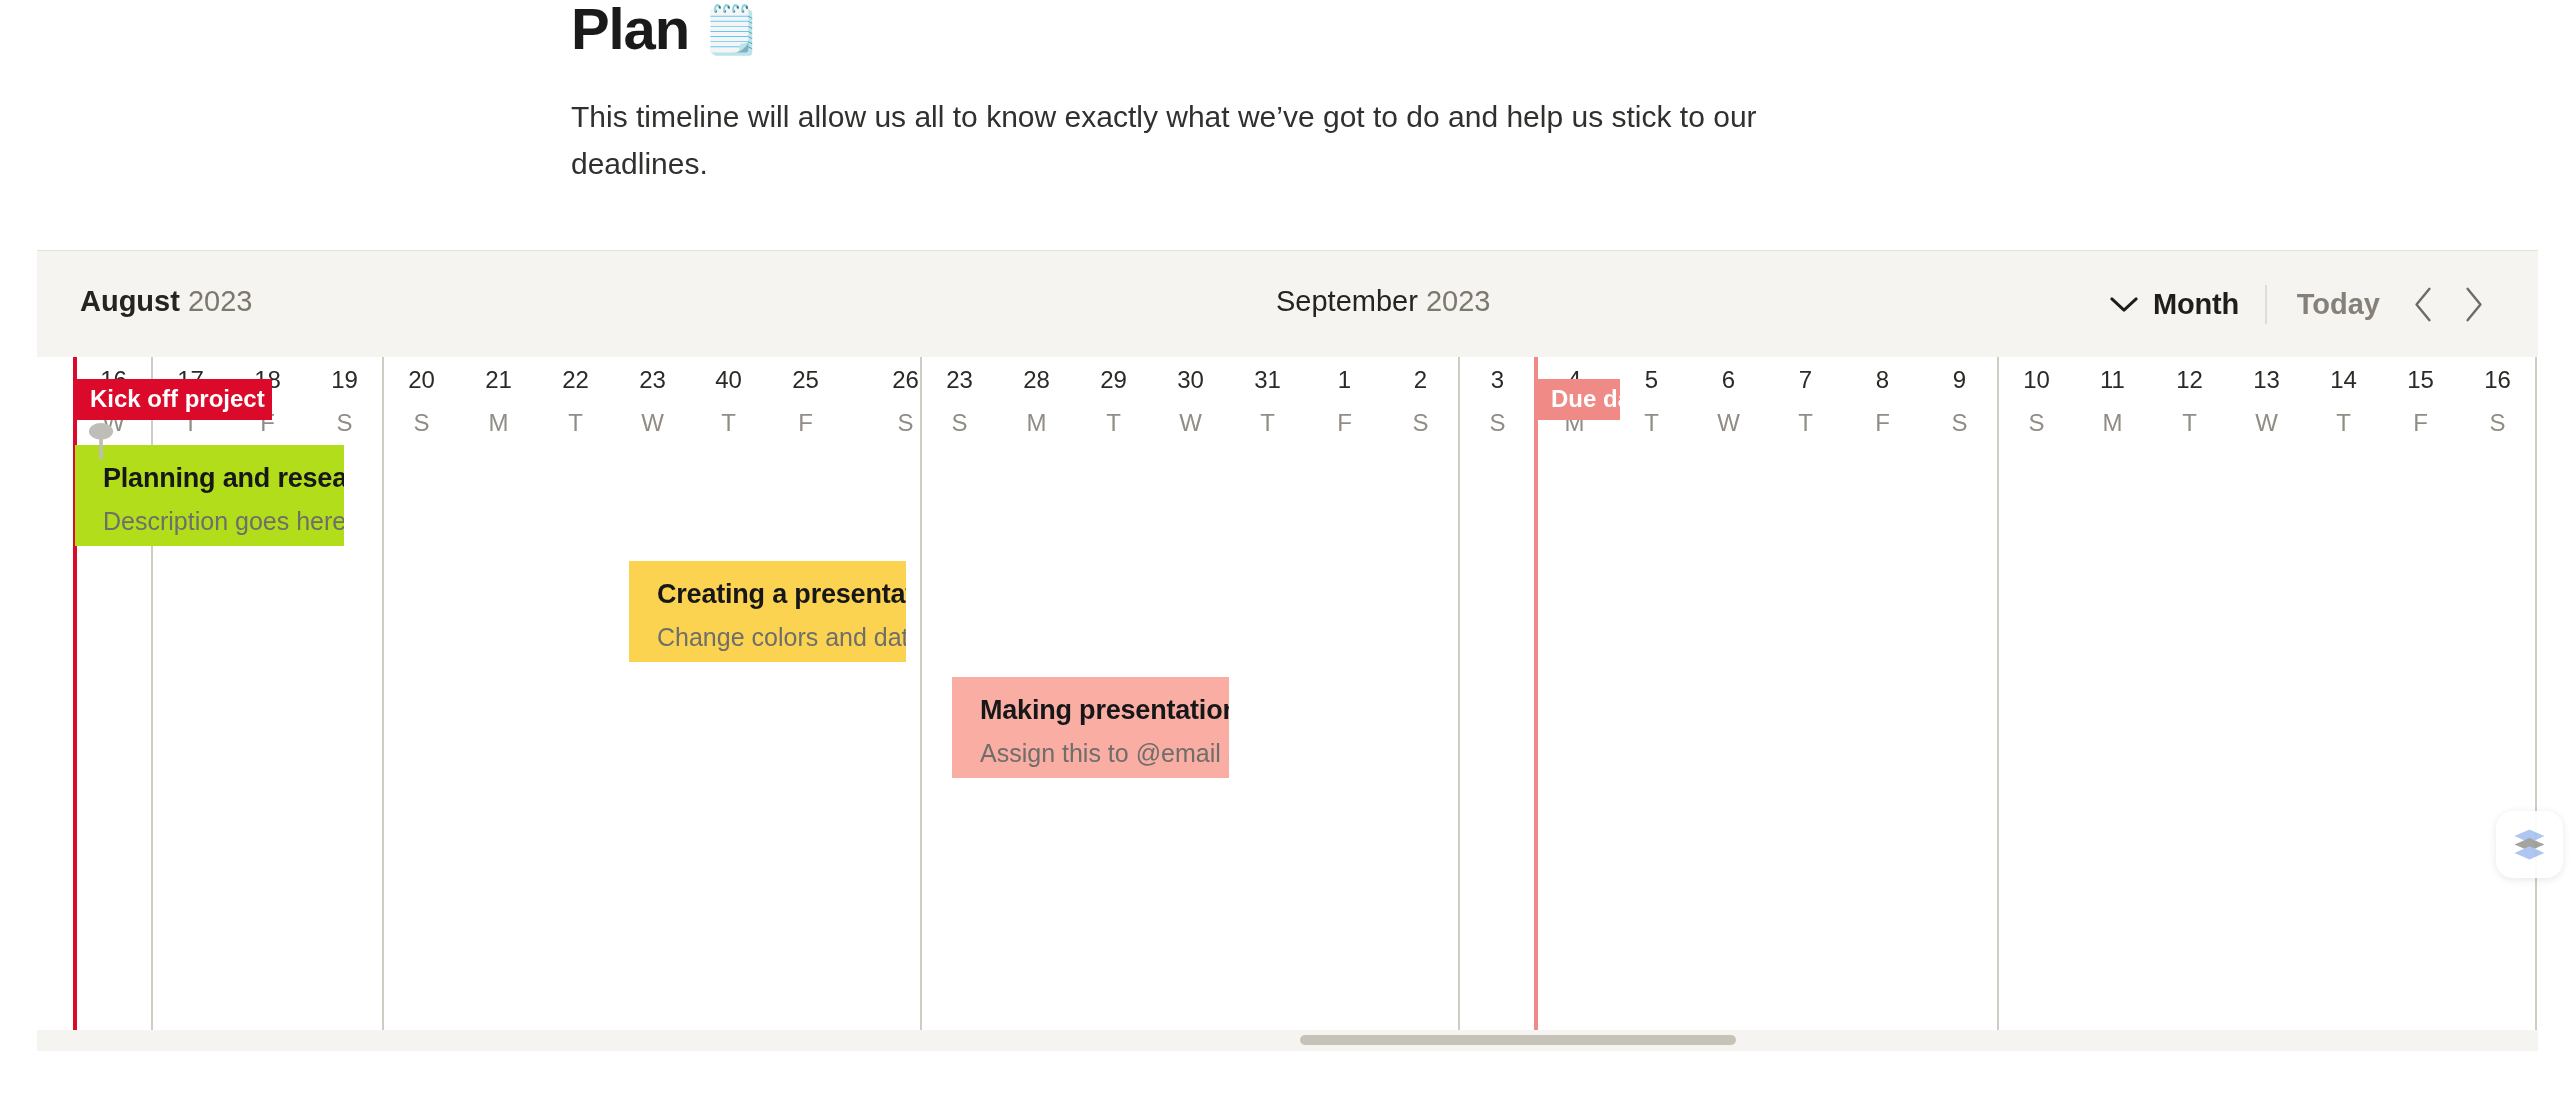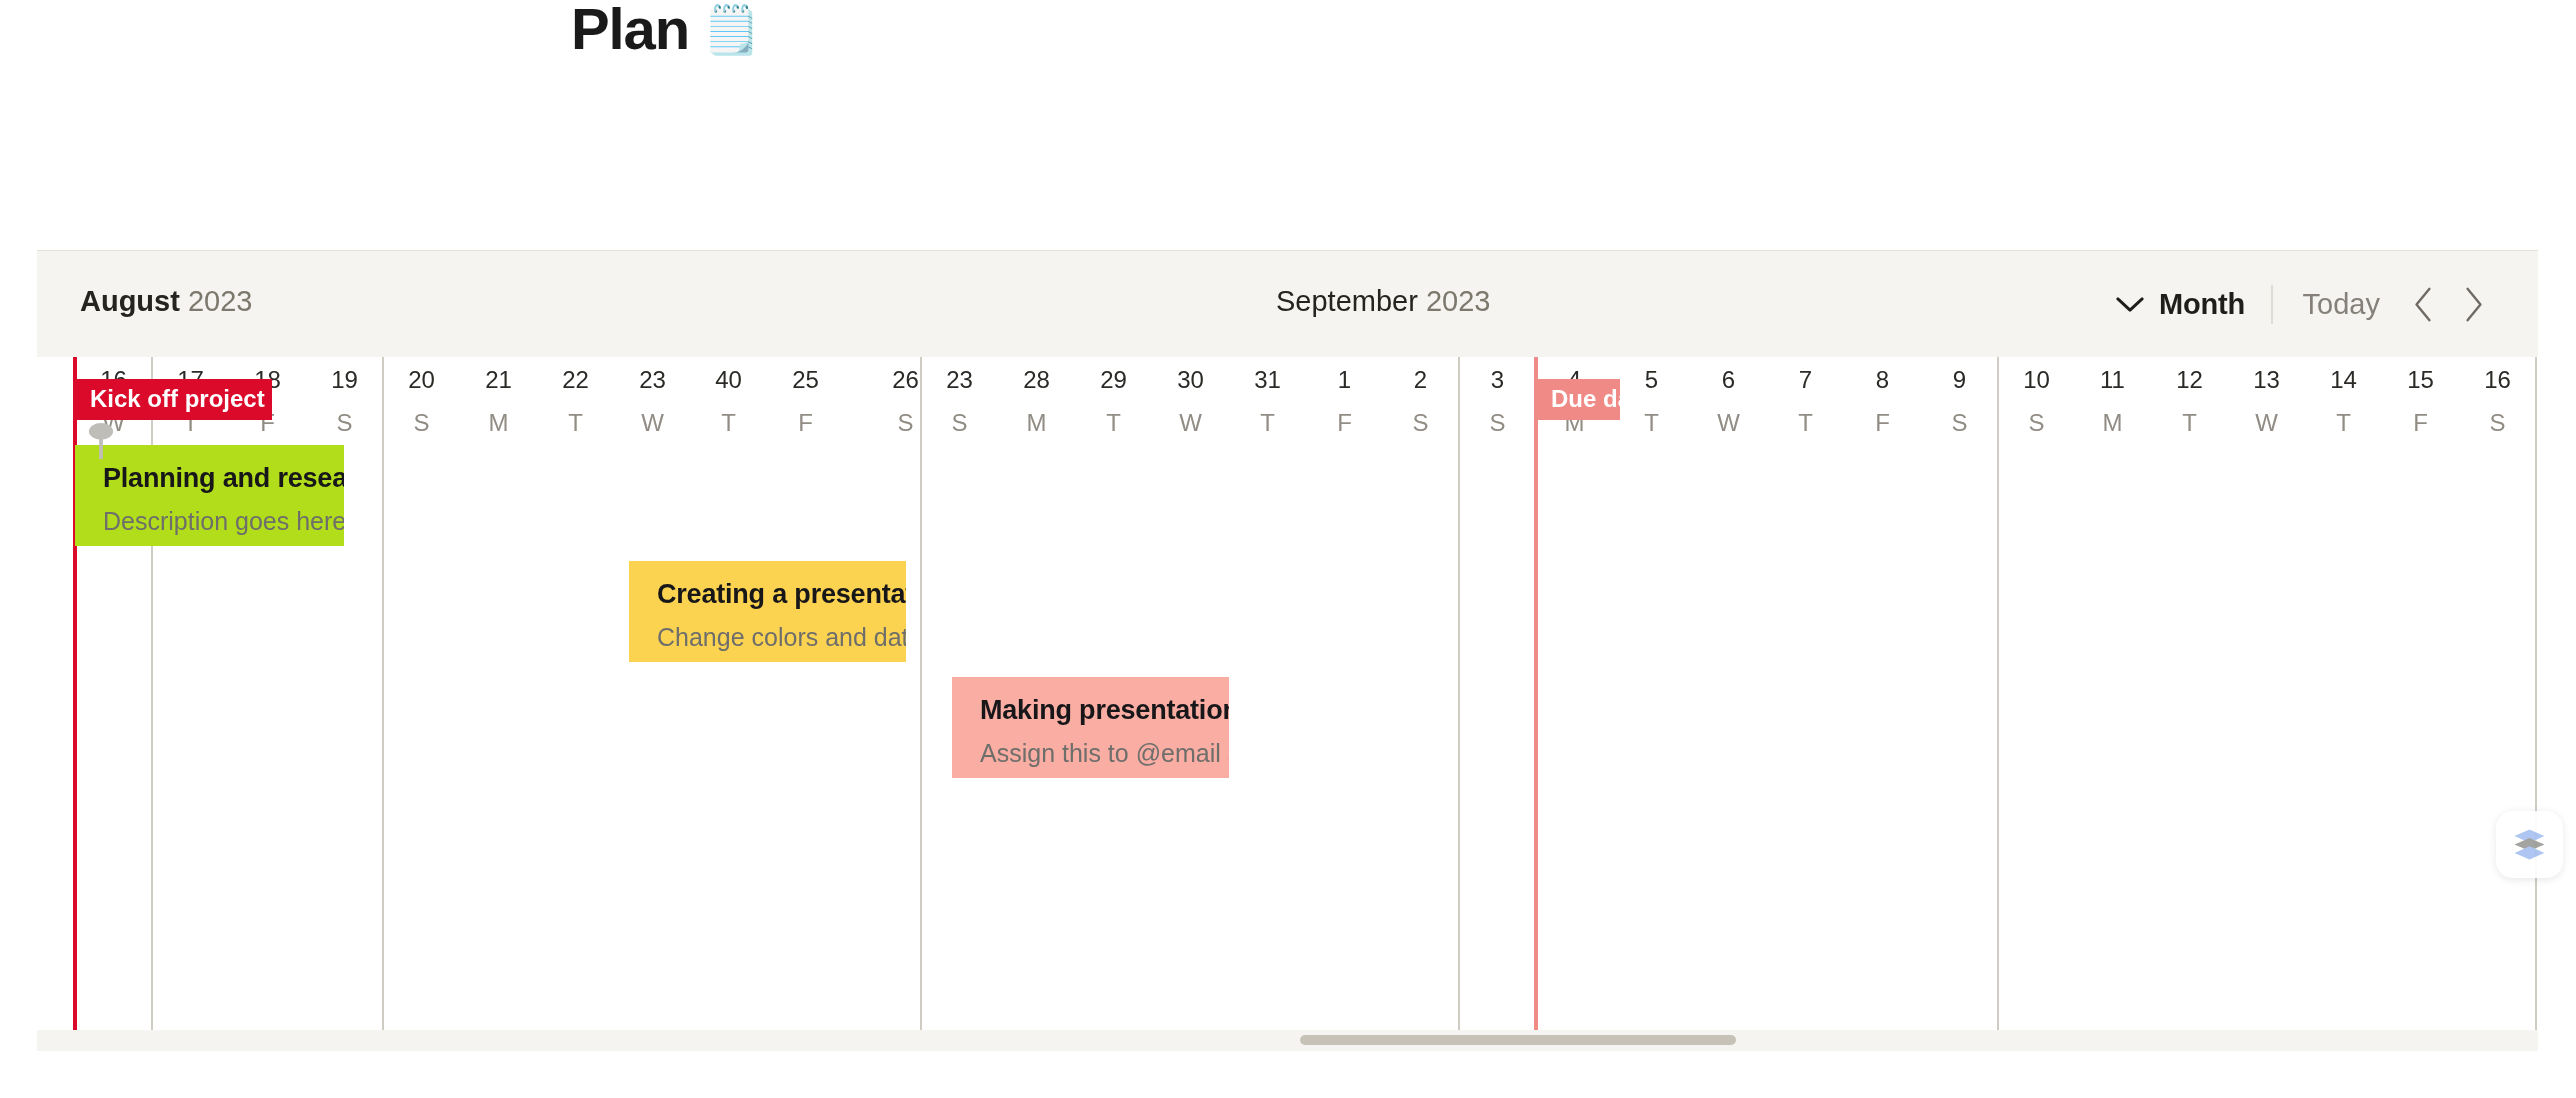--- a/index.html
+++ b/index.html
@@ -55,21 +55,21 @@
     display: flex; align-items: center; gap: 15px;
     padding: 0 20.6px 0 7.5px; cursor: pointer;
   }
   .ctl-view .lbl {
     font-size: 29px; font-weight: 700; color: #1f1e1b;
     letter-spacing: -0.2px;
   }
   .chev-down { width: 28px; height: 17px; display:block; }
   .ctl-divider { width: 1.9px; height: 39px; background: #DEDCD4; margin: 0 5.6px; }
   .ctl-today {
-    font-size: 29px; color: #85807a; font-weight: 400;
+    font-size: 29px; color: #85807a; font-weight: 700;
     padding: 0 17px 0 24px; cursor: pointer;
   }
   .ctl-arrow {
     width: 51px; height: 51px; display: flex;
     align-items: center; justify-content: center; cursor: pointer;
   }
 
   
   .tl-body {
     position: relative; width: 100%; height: 673px;
@@ -145,20 +145,21 @@
 </head>
 <body>
 
 <div id="root">
 
   <div class="doc-head">
     <h1 class="doc-title">
       <span>Plan</span>
       <span class="doc-title-emoji">🗒️</span>
     </h1>
+    <p class="doc-desc">This timeline will allow us all to know exactly what we’ve got to do and help us stick to our deadlines.</p>
   </div>
 
   <div class="timeline">
 
     <div class="tl-header">
 
       <div class="tl-month aug">
         <span class="m-name">August</span>
         <span class="m-year">2023</span>
       </div>

